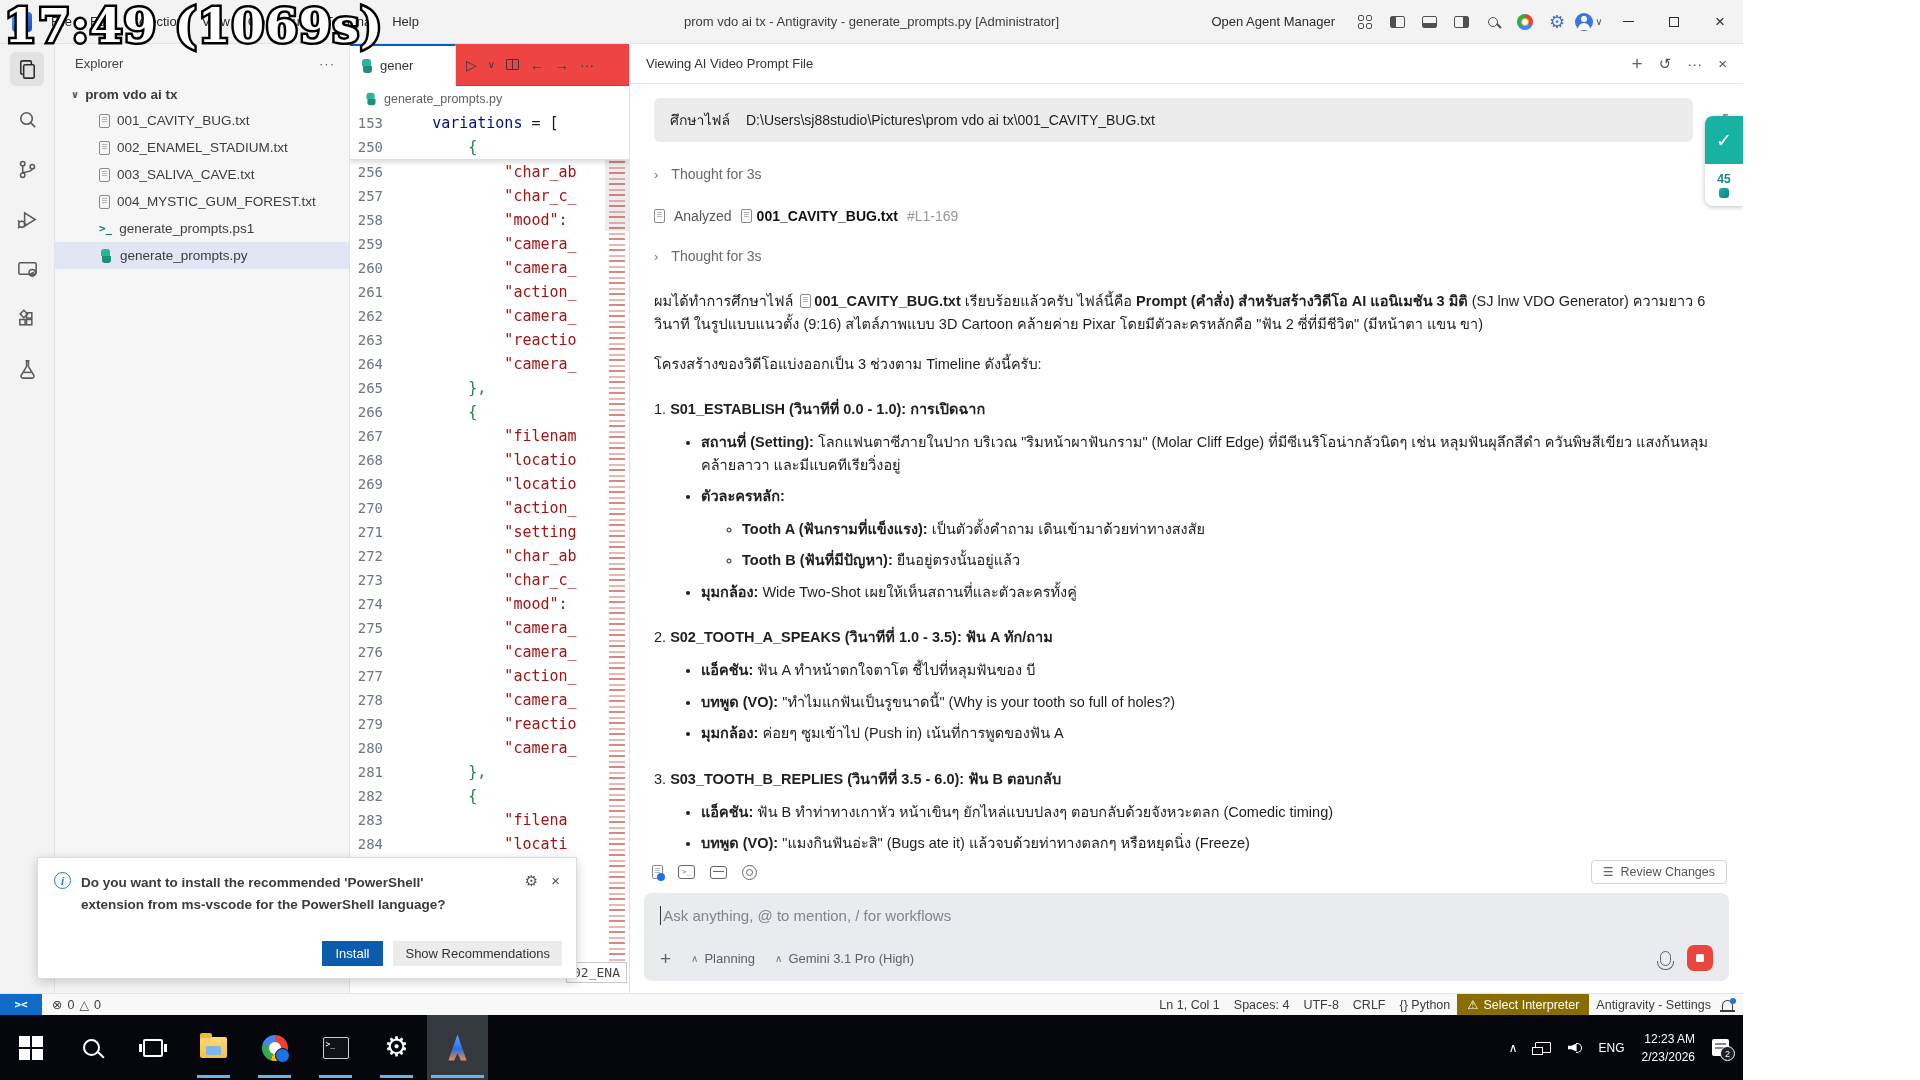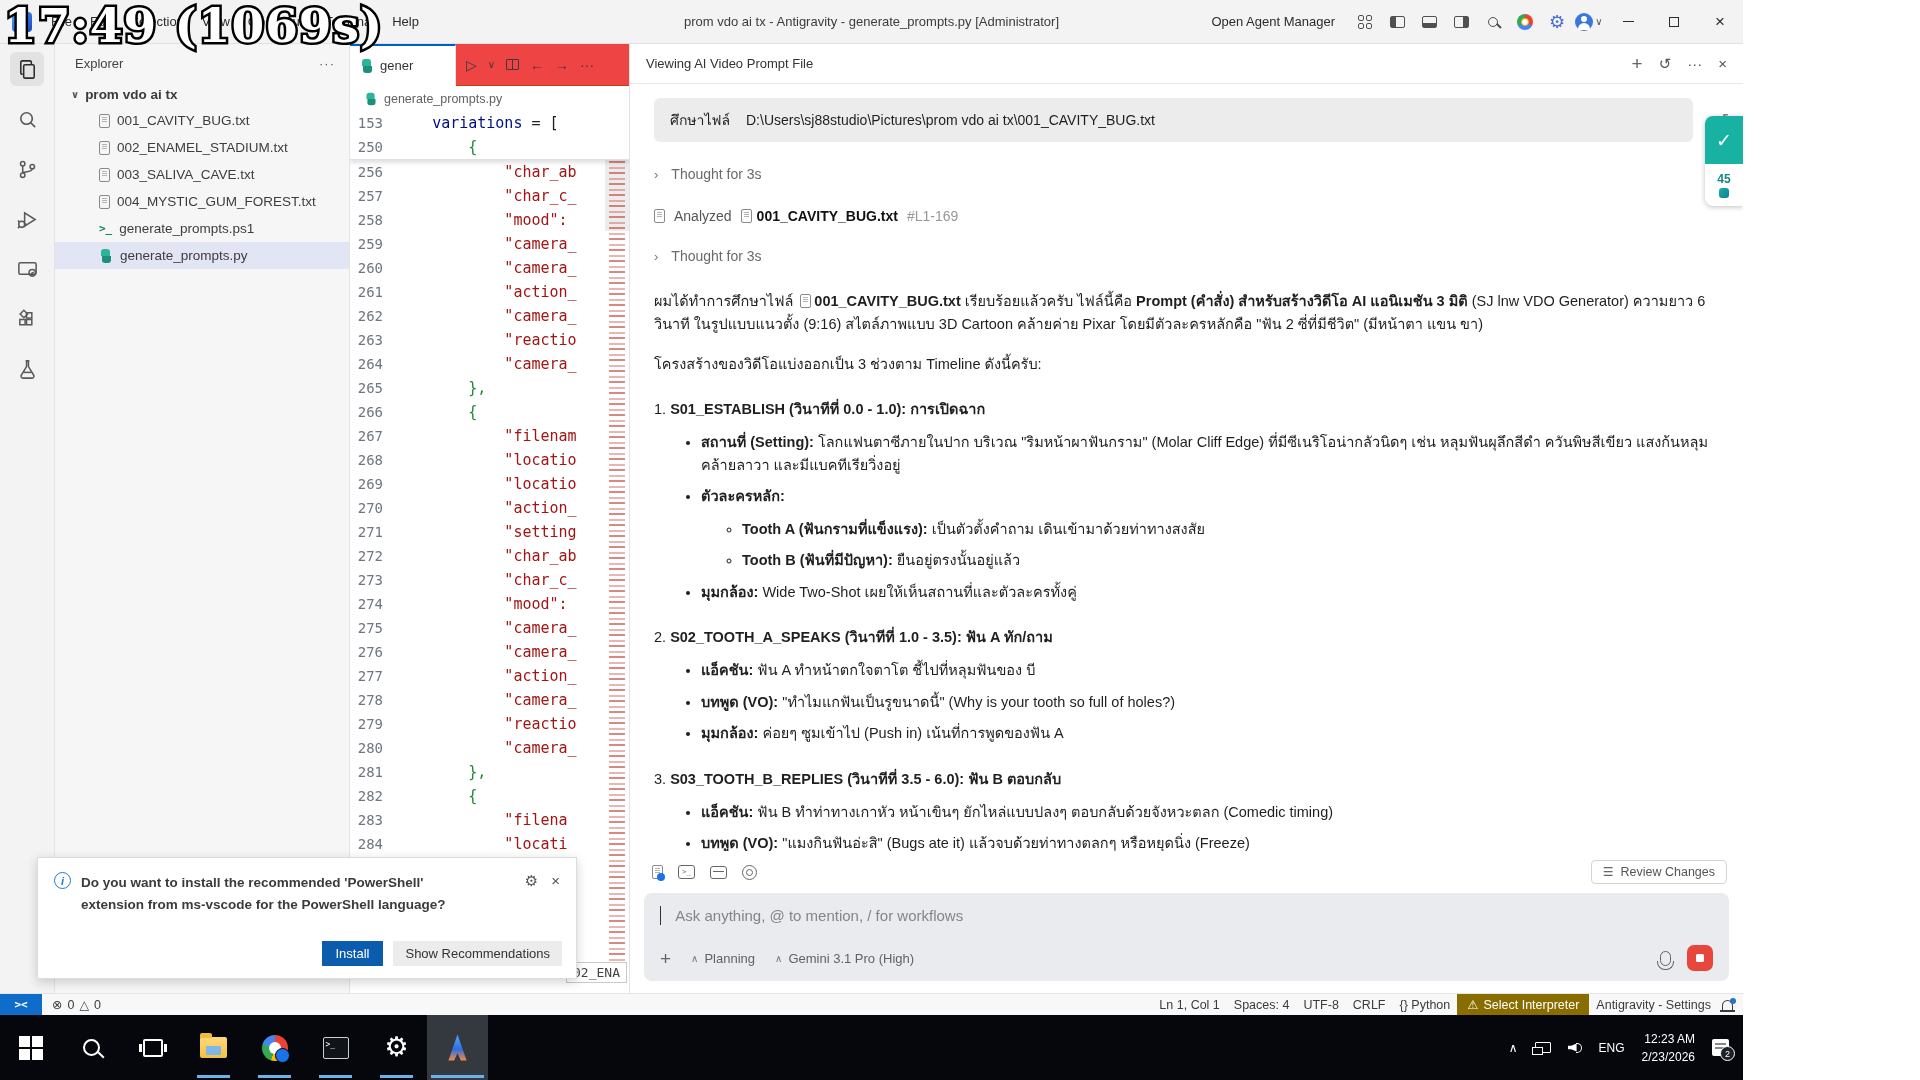--- a/index.html
+++ b/index.html
@@ -120,21 +120,21 @@
   .fi-term { width:17px; height:14px; border:1.3px solid #666; border-radius:3px; font-size:7px; color:#666;
     display:flex; align-items:center; justify-content:center; font-family:"DejaVu Sans Mono",monospace; }
   .fi-inbox { width:17px; height:13px; border:1.3px solid #666; border-radius:3px; position:relative; }
   .fi-inbox::before { content:""; position:absolute; left:2px; right:2px; top:4px; height:1.3px; background:#666; }
   .fi-chrome { width:15px; height:15px; border-radius:50%; border:1.4px solid #666; position:relative; }
   .fi-chrome::after { content:""; position:absolute; inset:3px; border:1.2px solid #666; border-radius:50%; }
   .review-btn { margin-left:auto; display:flex; align-items:center; gap:7px; border:1px solid #d4d4d4; border-radius:4px;
     background:#fff; padding:4px 11px; font-size:12.5px; color:#555; }
   .rv-ic { font-size:12px; color:#666; }
   .input-wrap { margin:2px 14px 12px 14px; background:#e9ebee; border-radius:8px; padding:13px 16px 10px 16px; flex:none; }
-  .input-line { display:flex; align-items:center; font-size:15px; color:#81868c;gap:12px; }
+  .input-line { display:flex; align-items:center; font-size:15px; color:#81868c; }
   .caret-bar { width:1.3px; height:19px; background:#333; margin-right:2px; }
   .input-ctl { display:flex; align-items:center; gap:20px; margin-top:20px; color:#5f6368; font-size:13px; }
   .ctl-group { display:flex; align-items:center; gap:6px; }
   .chev-up { font-size:10px; color:#777; }
   .plus { font-size:19px; color:#666; line-height:1; }
   .ctl-right { margin-left:auto; display:flex; align-items:center; gap:16px; }
   .mic { width:11px; height:15px; border:1.5px solid #5f6368; border-radius:6px; position:relative; }
   .mic::after { content:""; position:absolute; left:-4px; right:-4px; bottom:-5px; height:8px;
     border:1.5px solid #5f6368; border-top:none; border-radius:0 0 8px 8px; }
   .stop-btn { width:26px; height:26px; border-radius:7px; background:#e8453c; position:relative; }

